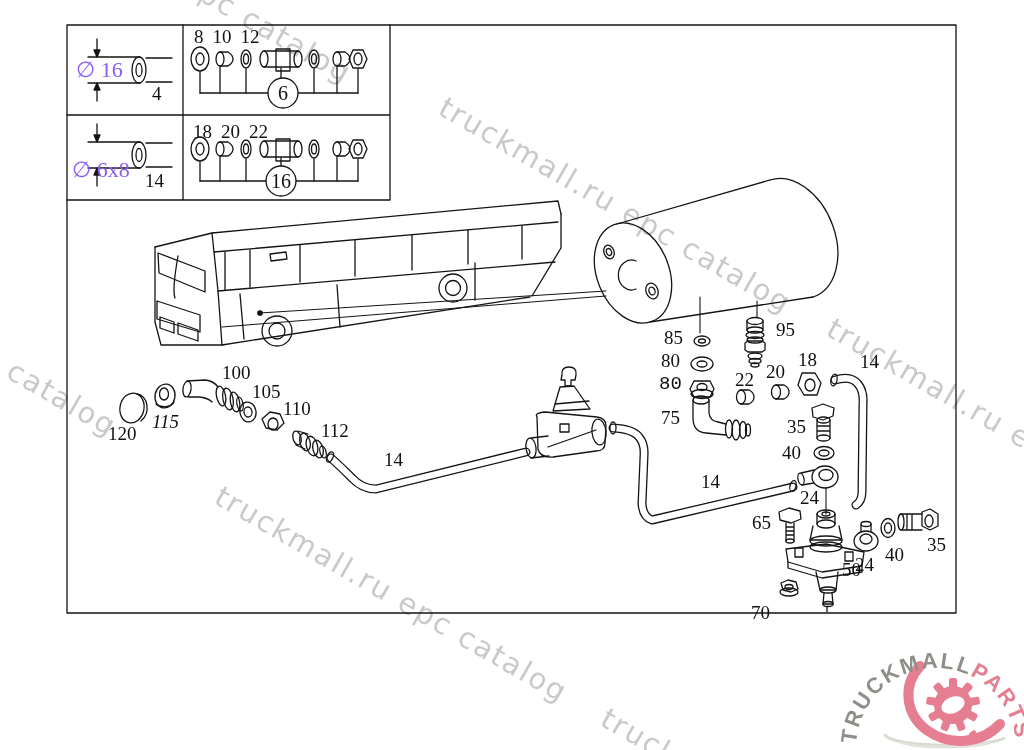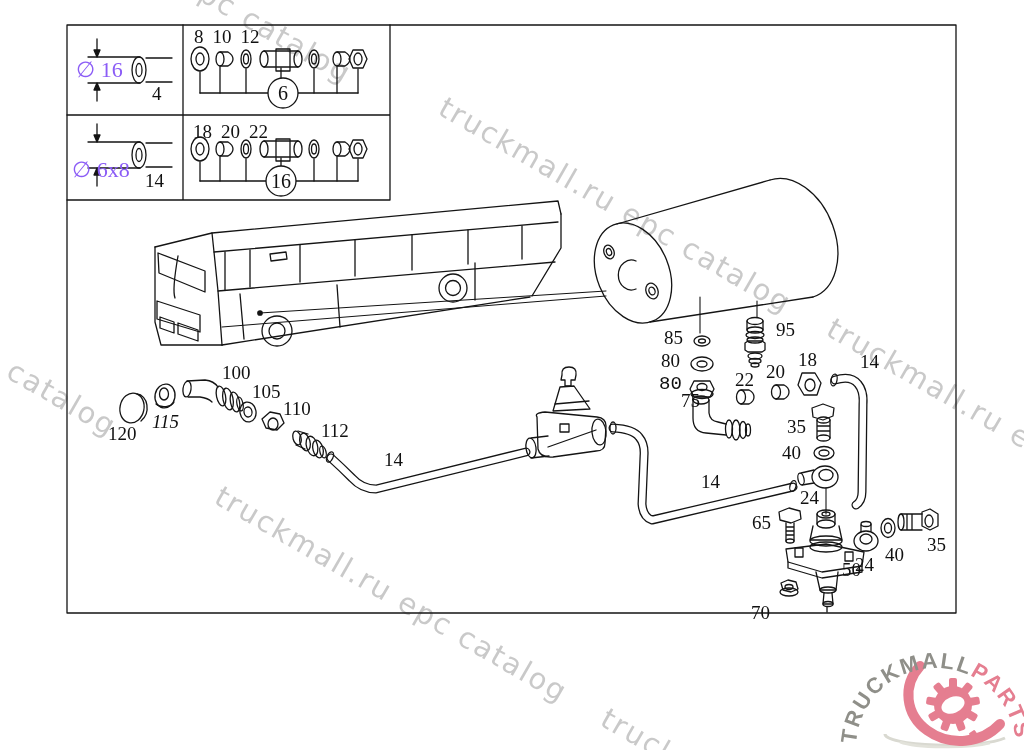--- a/index.html
+++ b/index.html
@@ -327,21 +327,21 @@
   </div>
 
   <div class="grouplabel" style="left:283px;top:93px">6</div>
   <div class="grouplabel" style="left:281px;top:181px">16</div>
 
   <div id="label-layer">
       <div class="plabel" style="left: 664px; top: 328px;">85</div>
       <div class="plabel" style="left: 776px; top: 320px; text-align: right;">95</div>
       <div class="plabel" style="left: 661px; top: 351px;">80</div>
       <div class="plabel" style="left: 659px; top: 375px; font-family: Liberation Mono, monospace;">80</div>
-      <div class="plabel" style="left: 661px; top: 391px; margin-left: 20px;">75</div>
+      <div class="plabel" style="left: 661px; top: 408px;">75</div>
       <div class="plabel" style="left: 735px; top: 370px;">22</div>
       <div class="plabel" style="left: 766px; top: 362px;">20</div>
       <div class="plabel" style="left: 798px; top: 350px;">18</div>
       <div class="plabel" style="left: 860px; top: 352px;">14</div>
       <div class="plabel" style="left: 787px; top: 417px;">35</div>
       <div class="plabel" style="left: 782px; top: 443px;">40</div>
       <div class="plabel" style="left: 800px; top: 488px;">24</div>
       <div class="plabel" style="left: 752px; top: 513px;">65</div>
       <div class="plabel" style="left: 855px; top: 555px;">24</div>
       <div class="plabel" style="left: 885px; top: 545px;">40</div>

